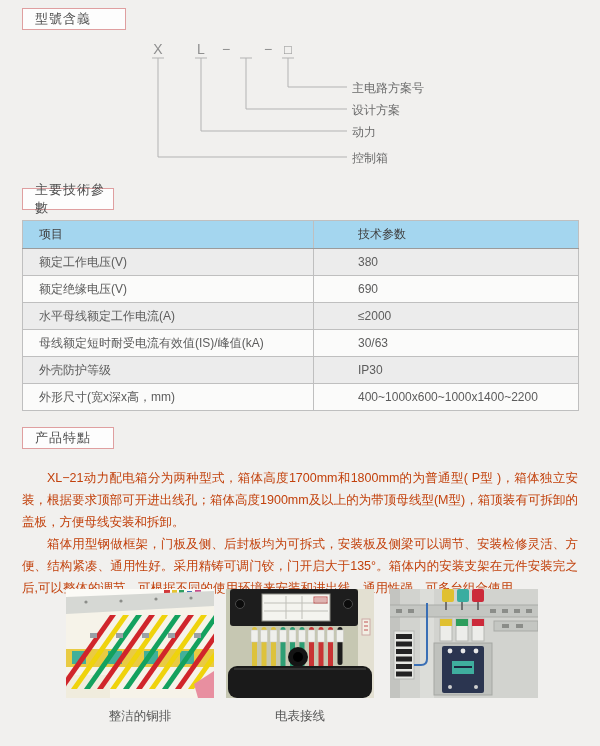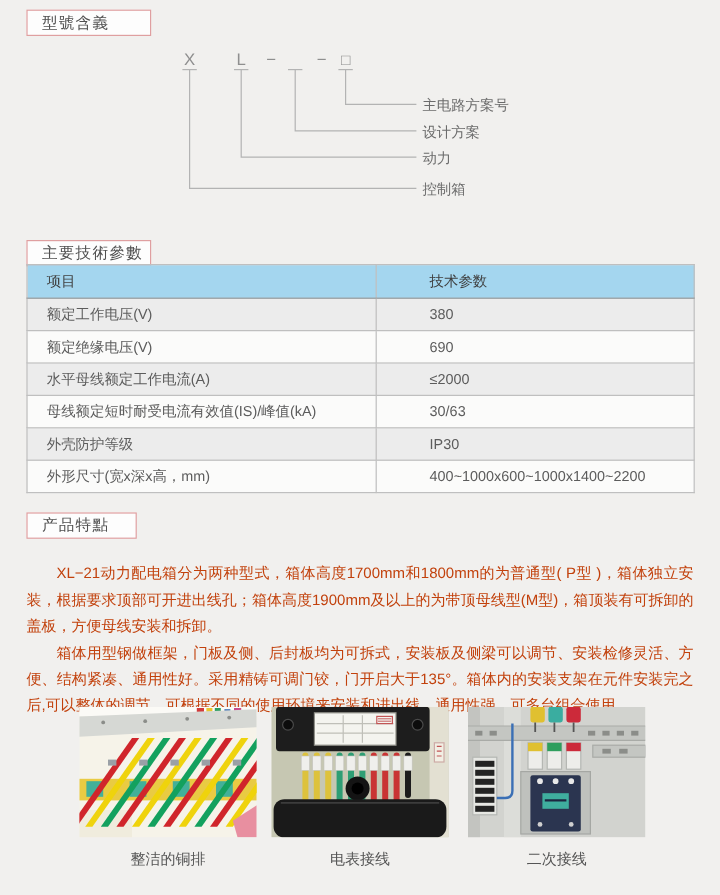--- a/index.html
+++ b/index.html
@@ -4,21 +4,21 @@
 <style>
   html,body{margin:0;padding:0;}
   body{font-family:"Liberation Sans","DejaVu Sans",sans-serif;}
   #page{position:relative;width:600px;height:746px;background:#f1f0ee;overflow:hidden;}
 
   
   .sec-head{position:absolute;left:22px;height:22px;background:#fdfdfd;border:1px solid #df9fa0;
     box-sizing:border-box;display:flex;align-items:center;padding-left:12px;
     font-size:13px;color:#4f4f4f;letter-spacing:1px;}
   #head-model{top:8px;width:104px;}
-  #head-params{top:200px;width:104px;}
+  #head-params{top:188px;width:92px;}
   #head-features{top:427px;width:92px;text-align:center;}
 
   
   #diagram-svg{position:absolute;left:130px;top:40px;}
   .sym{position:absolute;width:16px;text-align:center;font-size:14px;color:#8f8f8f;top:41px;}
   .sym-box{font-size:13px;top:42px;}
   .diag-label{position:absolute;left:352px;font-size:12px;color:#6b6b6b;white-space:nowrap;}
 
   
   #params-table{position:absolute;left:22px;top:220px;width:556px;border-collapse:collapse;
@@ -261,15 +261,14 @@
         <rect x="6" y="75" width="16" height="5"></rect>
           <rect x="6" y="82.5" width="16" height="5"></rect>
       </g>
       <path d="M37,14 V70 Q37,76 31,76 H24" stroke="#3a6fb5" stroke-width="2" fill="none"></path>
       <path d="M56,13 v8 M72,13 v8 M88,13 v8" stroke="#555" stroke-width="1.5"></path>
     </svg>
   </div>
 
   <div class="fig-caption" id="cap-1">整洁的铜排</div>
   <div class="fig-caption" id="cap-2">电表接线</div>
-  <div class="fig-caption" id="cap-3">二次接线</div>
 
 </div>
 
 </body></html>

